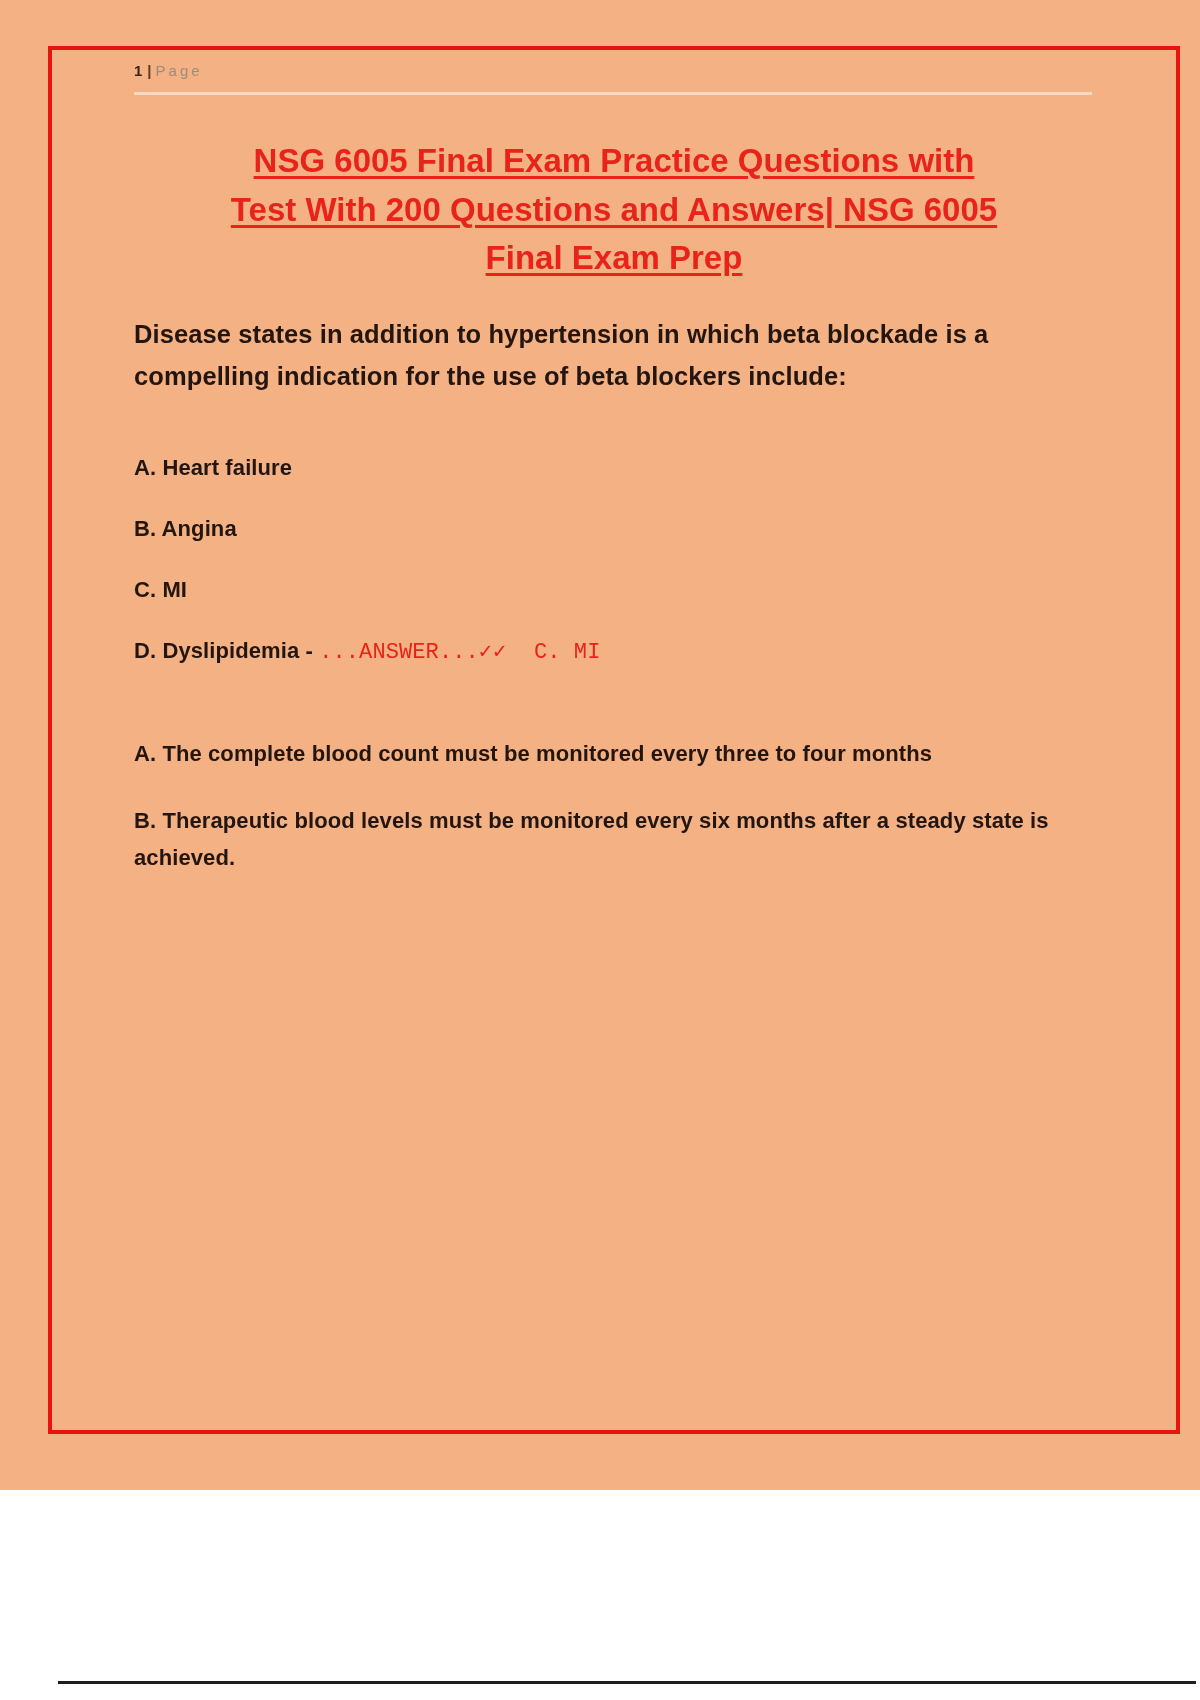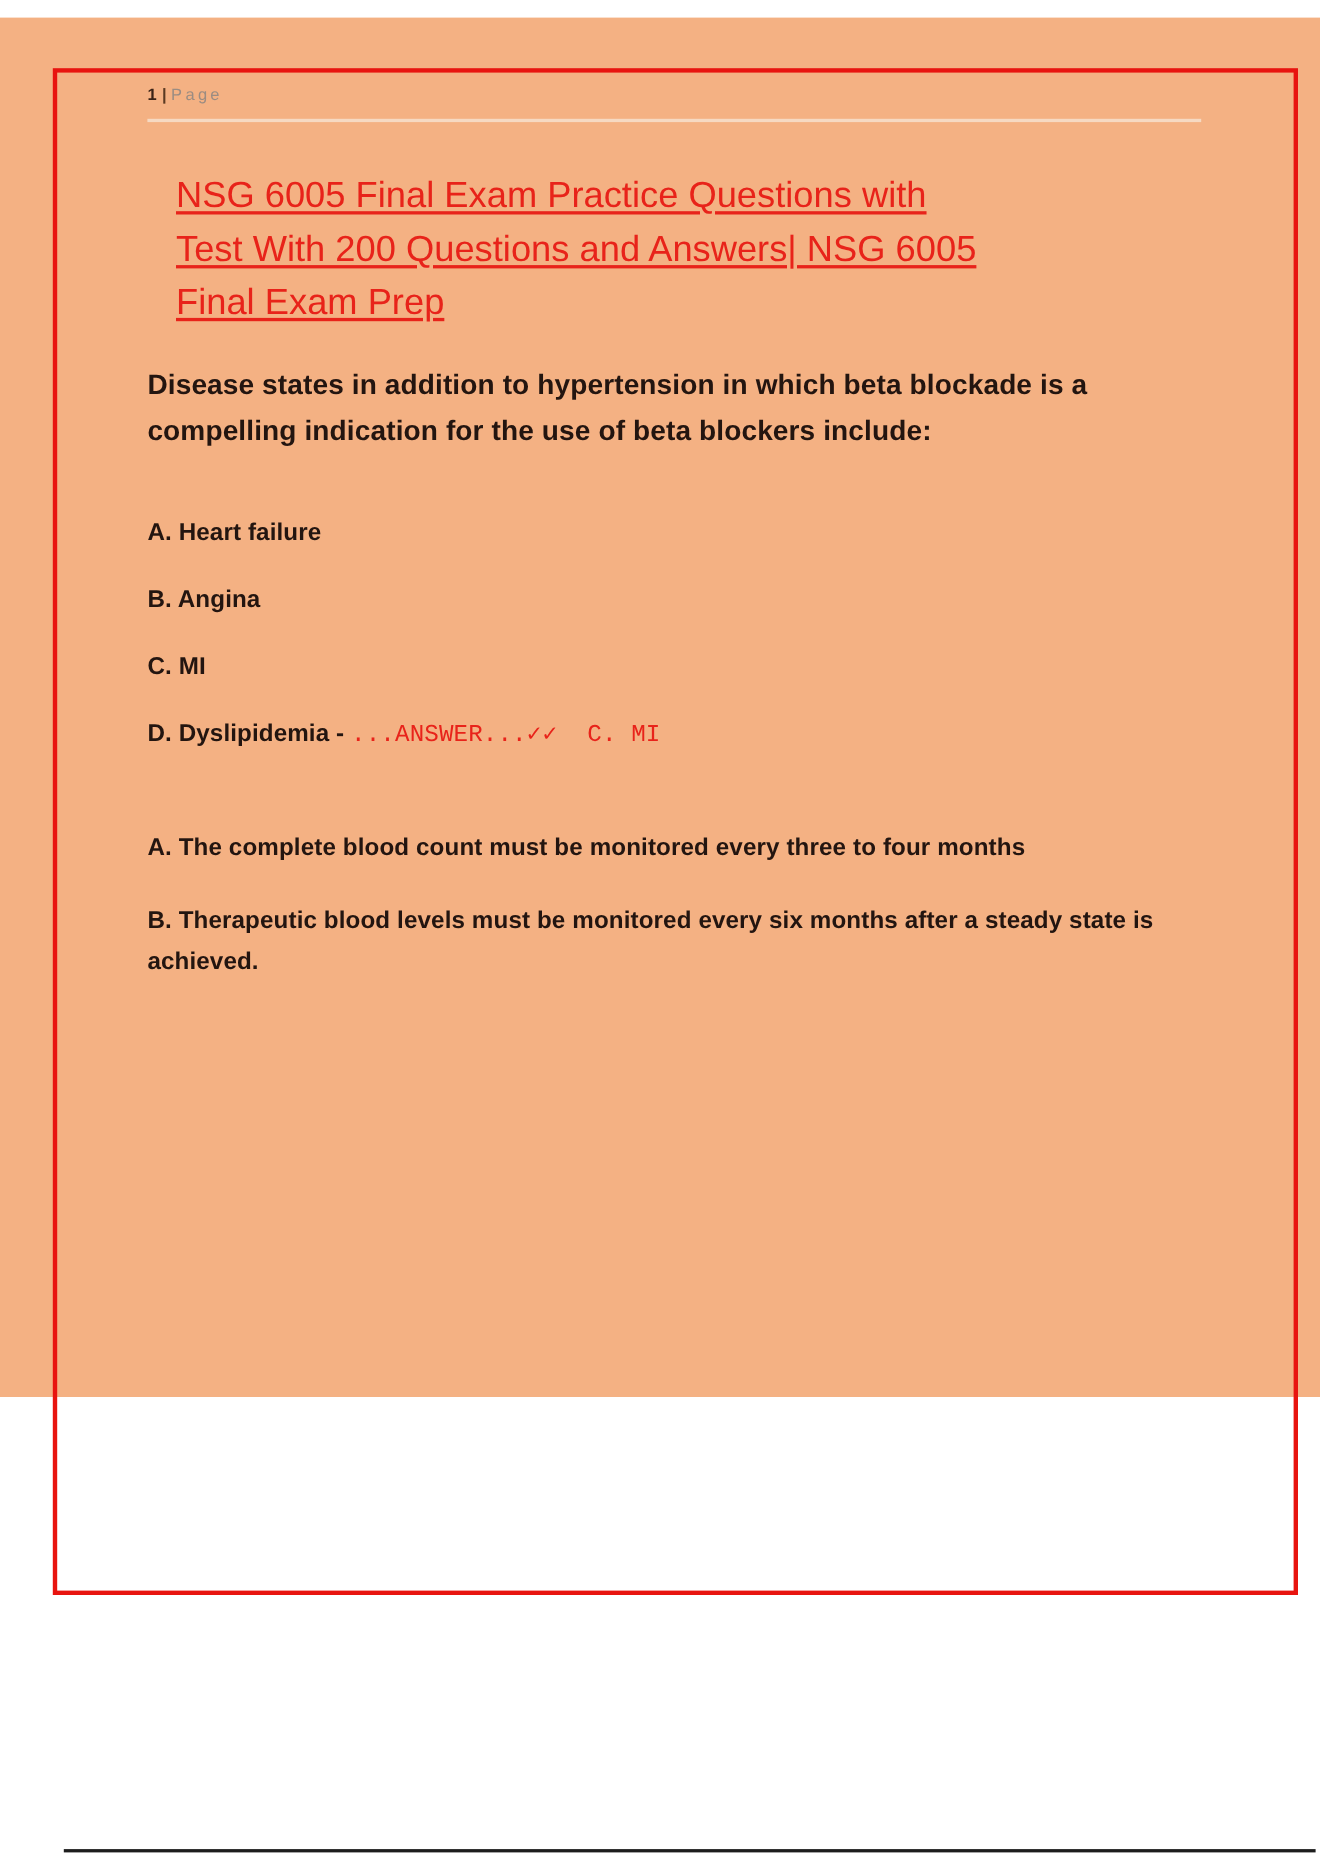--- a/index.html
+++ b/index.html
@@ -12,23 +12,23 @@
     height: 1700px;
     position: relative;
     font-family: "Liberation Sans", sans-serif;
     overflow: hidden;
   }
 
   
   #page-sheet {
     position: absolute;
     left: 0;
-    top: 16px;
+    top: 0;
     width: 1200px;
-    height: 1254px;
+    height: 1490px;
     background: #f4b183;
   }
 
   
   #border-box {
     position: absolute;
     left: 48px;
     top: 46px;
     width: 1132px;
     height: 1388px;
@@ -69,23 +69,23 @@
   .header-rule {
     width: 958px;
     height: 3px;
     background: #f6d9c2;
     margin-top: 2px;
   }
 
   
   .doc-title {
     margin-top: 42px;
-    text-align: left;
+    text-align: center;
     color: #e8231a;
-    font-weight: normal;
+    font-weight: bold;
     font-size: 33px;
     line-height: 1.47;
     padding: 0 26px;
   }
   .doc-title .tline {
     display: block;
   }
   .doc-title .tline span {
     text-decoration: underline;
     text-underline-offset: 4px;

